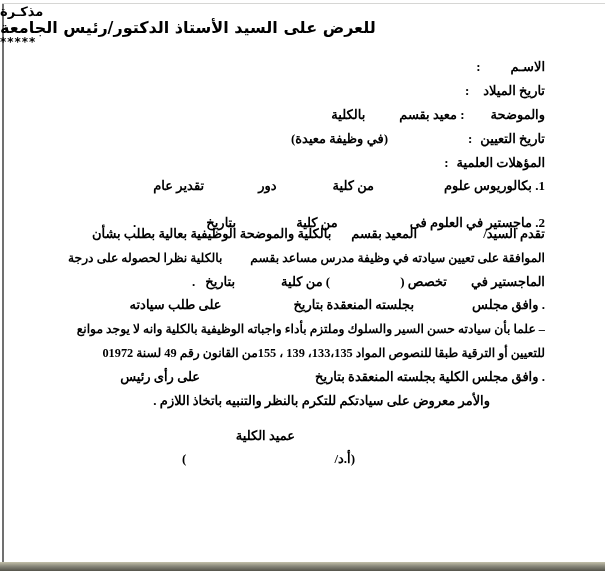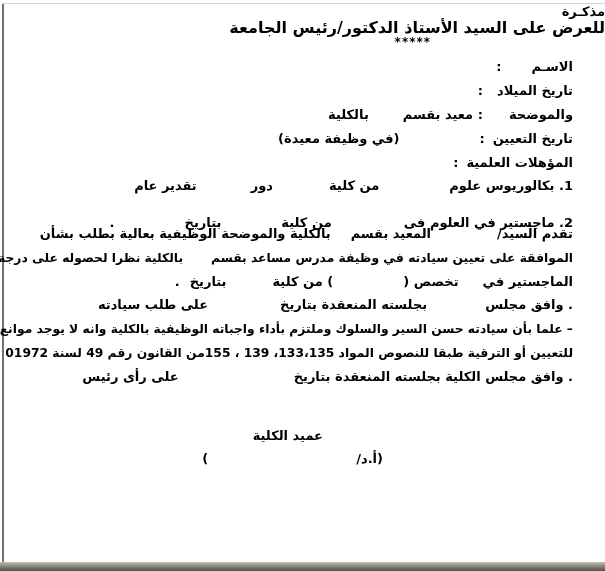--- a/index.html
+++ b/index.html
@@ -2,28 +2,28 @@
 <html lang="ar"><head>
 <meta charset="utf-8">
 <style>
   html,body{margin:0;padding:0;width:605px;height:571px;overflow:hidden;background:#fdfdfc;}
   .page{position:relative;width:605px;height:571px;background:#ffffff;
         font-family:"DejaVu Sans",sans-serif;font-weight:700;color:#000;}
   .edge-top{position:absolute;top:3px;left:2px;right:0;height:1px;background:#d6d6d4;}
   .edge-left{position:absolute;top:4px;bottom:9px;left:2px;width:2px;background:#707070;}
   .bottom-bar{position:absolute;left:0;right:0;bottom:0;height:9px;
         background:linear-gradient(to bottom,#c4c1aa 0%,#8a897c 45%,#54534a 100%);}
-  .header{position:absolute;top:4px;left:0;right:0;text-align:right;direction:rtl;}
+  .header{position:absolute;top:4px;left:0;right:0;text-align:left;direction:rtl;}
   .h1{font-size:13px;line-height:16px;}
   .h2{font-size:16px;line-height:16px;}
   .stars{font-size:12px;line-height:12px;margin-right:174px;letter-spacing:1px;}
   .doc{position:absolute;top:0;left:0;right:0;bottom:0;}
   .row{position:absolute;right:0;left:0;height:24px;line-height:24px;
        direction:rtl;text-align:right;white-space:nowrap;
-       padding-right:32px;font-size:13px;}
+       padding-right:60px;font-size:13px;font-family:Liberation Serif, serif;}
   .row.fit{font-size:12.3px;}
   .g{display:inline-block;height:1px;vertical-align:baseline;}
   .t{display:inline;}
 </style>
 </head>
 <body>
 
 <div class="page">
   <div class="edge-top"></div>
   <div class="edge-left"></div>
@@ -57,20 +57,21 @@
     <div class="row" style="top:293px"><span class="t">. وافق مجلس</span><span class="g" style="width:58px"></span><span class="t">بجلسته المنعقدة بتاريخ</span><span class="g" style="width:72px"></span><span class="t">على طلب سيادته</span></div>
 
     <div class="row" style="top:270px"><span class="t">الماجستير في</span><span class="g" style="width:24px"></span><span class="t">تخصص (</span><span class="g" style="width:70px"></span><span class="t">) من كلية</span><span class="g" style="width:46px"></span><span class="t">بتاريخ</span><span class="g" style="width:10px"></span><span class="t">.</span></div>
 
     <div class="row fit" style="top:317px"><span class="t">– علما بأن سيادته حسن السير والسلوك وملتزم بأداء واجباته الوظيفية بالكلية وانه لا يوجد موانع</span></div>
 
     <div class="row fit" style="top:341px"><span class="t">للتعيين أو الترقية طبقا للنصوص المواد </span><span class="t" dir="ltr">133،135</span><span class="t">، 139 ، </span><span class="t" dir="ltr">155</span><span class="t">من القانون رقم 49 لسنة </span><span class="t" dir="ltr">01972</span></div>
 
     <div class="row" style="top:365px"><span class="t">. وافق مجلس الكلية بجلسته المنعقدة بتاريخ</span><span class="g" style="width:115px"></span><span class="t">على رأى رئيس</span></div>
 
+    <div class="row" style="top:389px"><span class="g" style="width:55px"></span><span class="t">والأمر معروض على سيادتكم للتكرم بالنظر والتنبيه باتخاذ اللازم .</span></div>
 
     <div class="row" style="top:424px"><span class="g" style="width:250px"></span><span class="t">عميد الكلية</span></div>
 
     <div class="row" style="top:447px"><span class="g" style="width:190px"></span><span class="t">(أ.د/</span><span class="g" style="width:148px"></span><span class="t">)</span></div>
 
   </div>
 
   <div class="bottom-bar"></div>
 </div>
 

